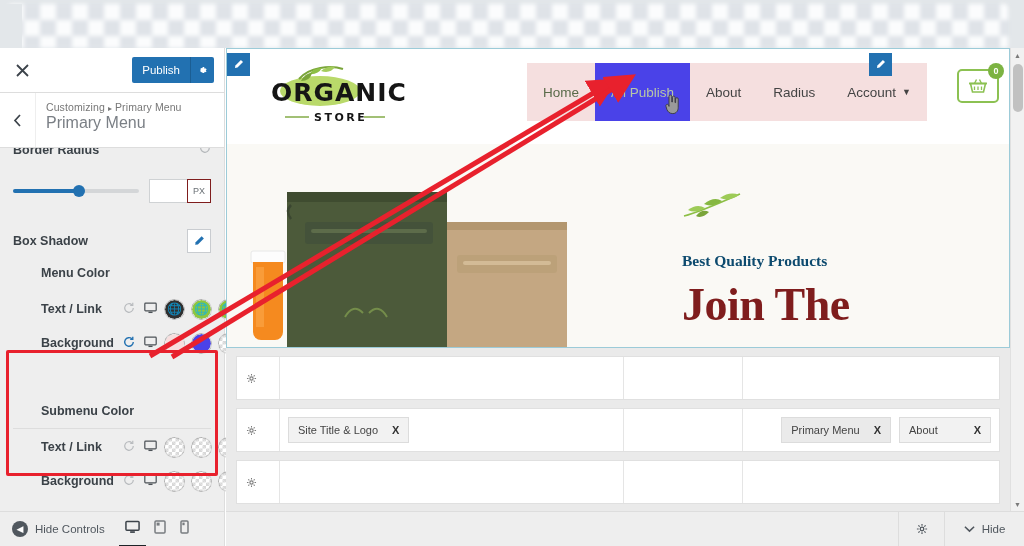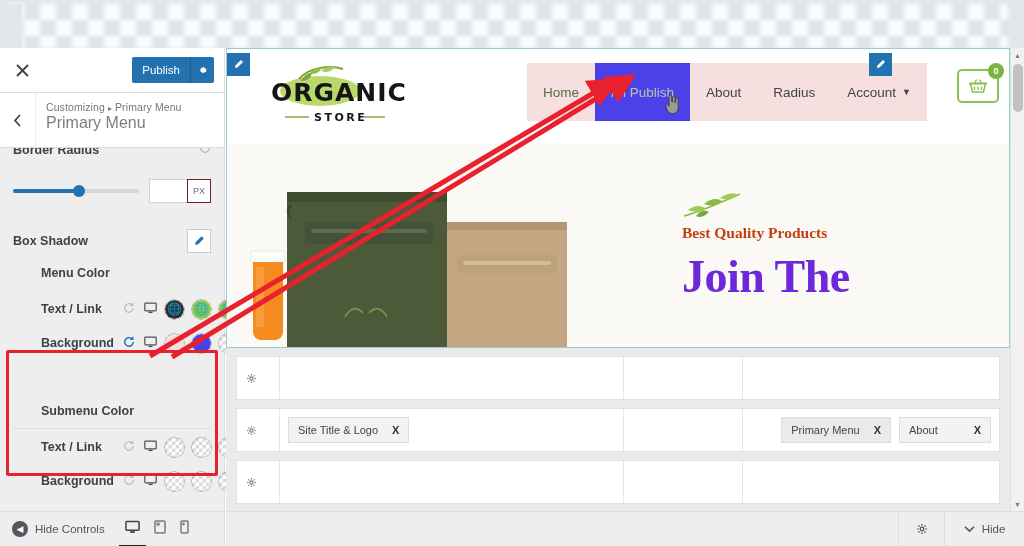--- a/index.html
+++ b/index.html
@@ -203,24 +203,24 @@
     position: absolute; width: 23px; height: 23px; background: #2271b1;
     display: flex; align-items: center; justify-content: center; color: #fff;
     font-size: 11px; cursor: pointer; z-index: 6;
   }
 
   .hero { position: absolute; left: 0; top: 95px; right: 0; bottom: 0; background: #faf9f5; overflow: hidden; }
   .hero-img {
     position: absolute; left: 18px; bottom: 0; width: 360px; height: 180px;
   }
   .hero-right { position: absolute; left: 455px; top: 48px; }
-  .hero-eyebrow { font-family: "Liberation Serif", serif; font-size: 15.5px; font-weight: bold; color: #c2410c; margin-top: 0; }
+  .hero-eyebrow { font-family: "Liberation Serif", serif; font-size: 15.5px; font-weight: bold; color: #0c4a6e; margin-top: 28px; }
   .hero-title {
     font-family: "Liberation Serif", serif; font-size: 46px; font-weight: bold;
-    color: #6d28d9; margin-top: 8px; letter-spacing: -.5px;
+    color: #7f1d1d; margin-top: 8px; letter-spacing: -.5px;
   }
 
   
   .widgets {
     position: absolute; left: 226px; top: 348px; right: 14px; bottom: 35px;
     background: #eaeaea; padding: 8px 10px;
   }
   .wrow {
     display: flex; height: 44px; background: #fff; border: 1px solid #e0e0e0;
     margin-bottom: 8px; align-items: stretch; gap: 14px;

